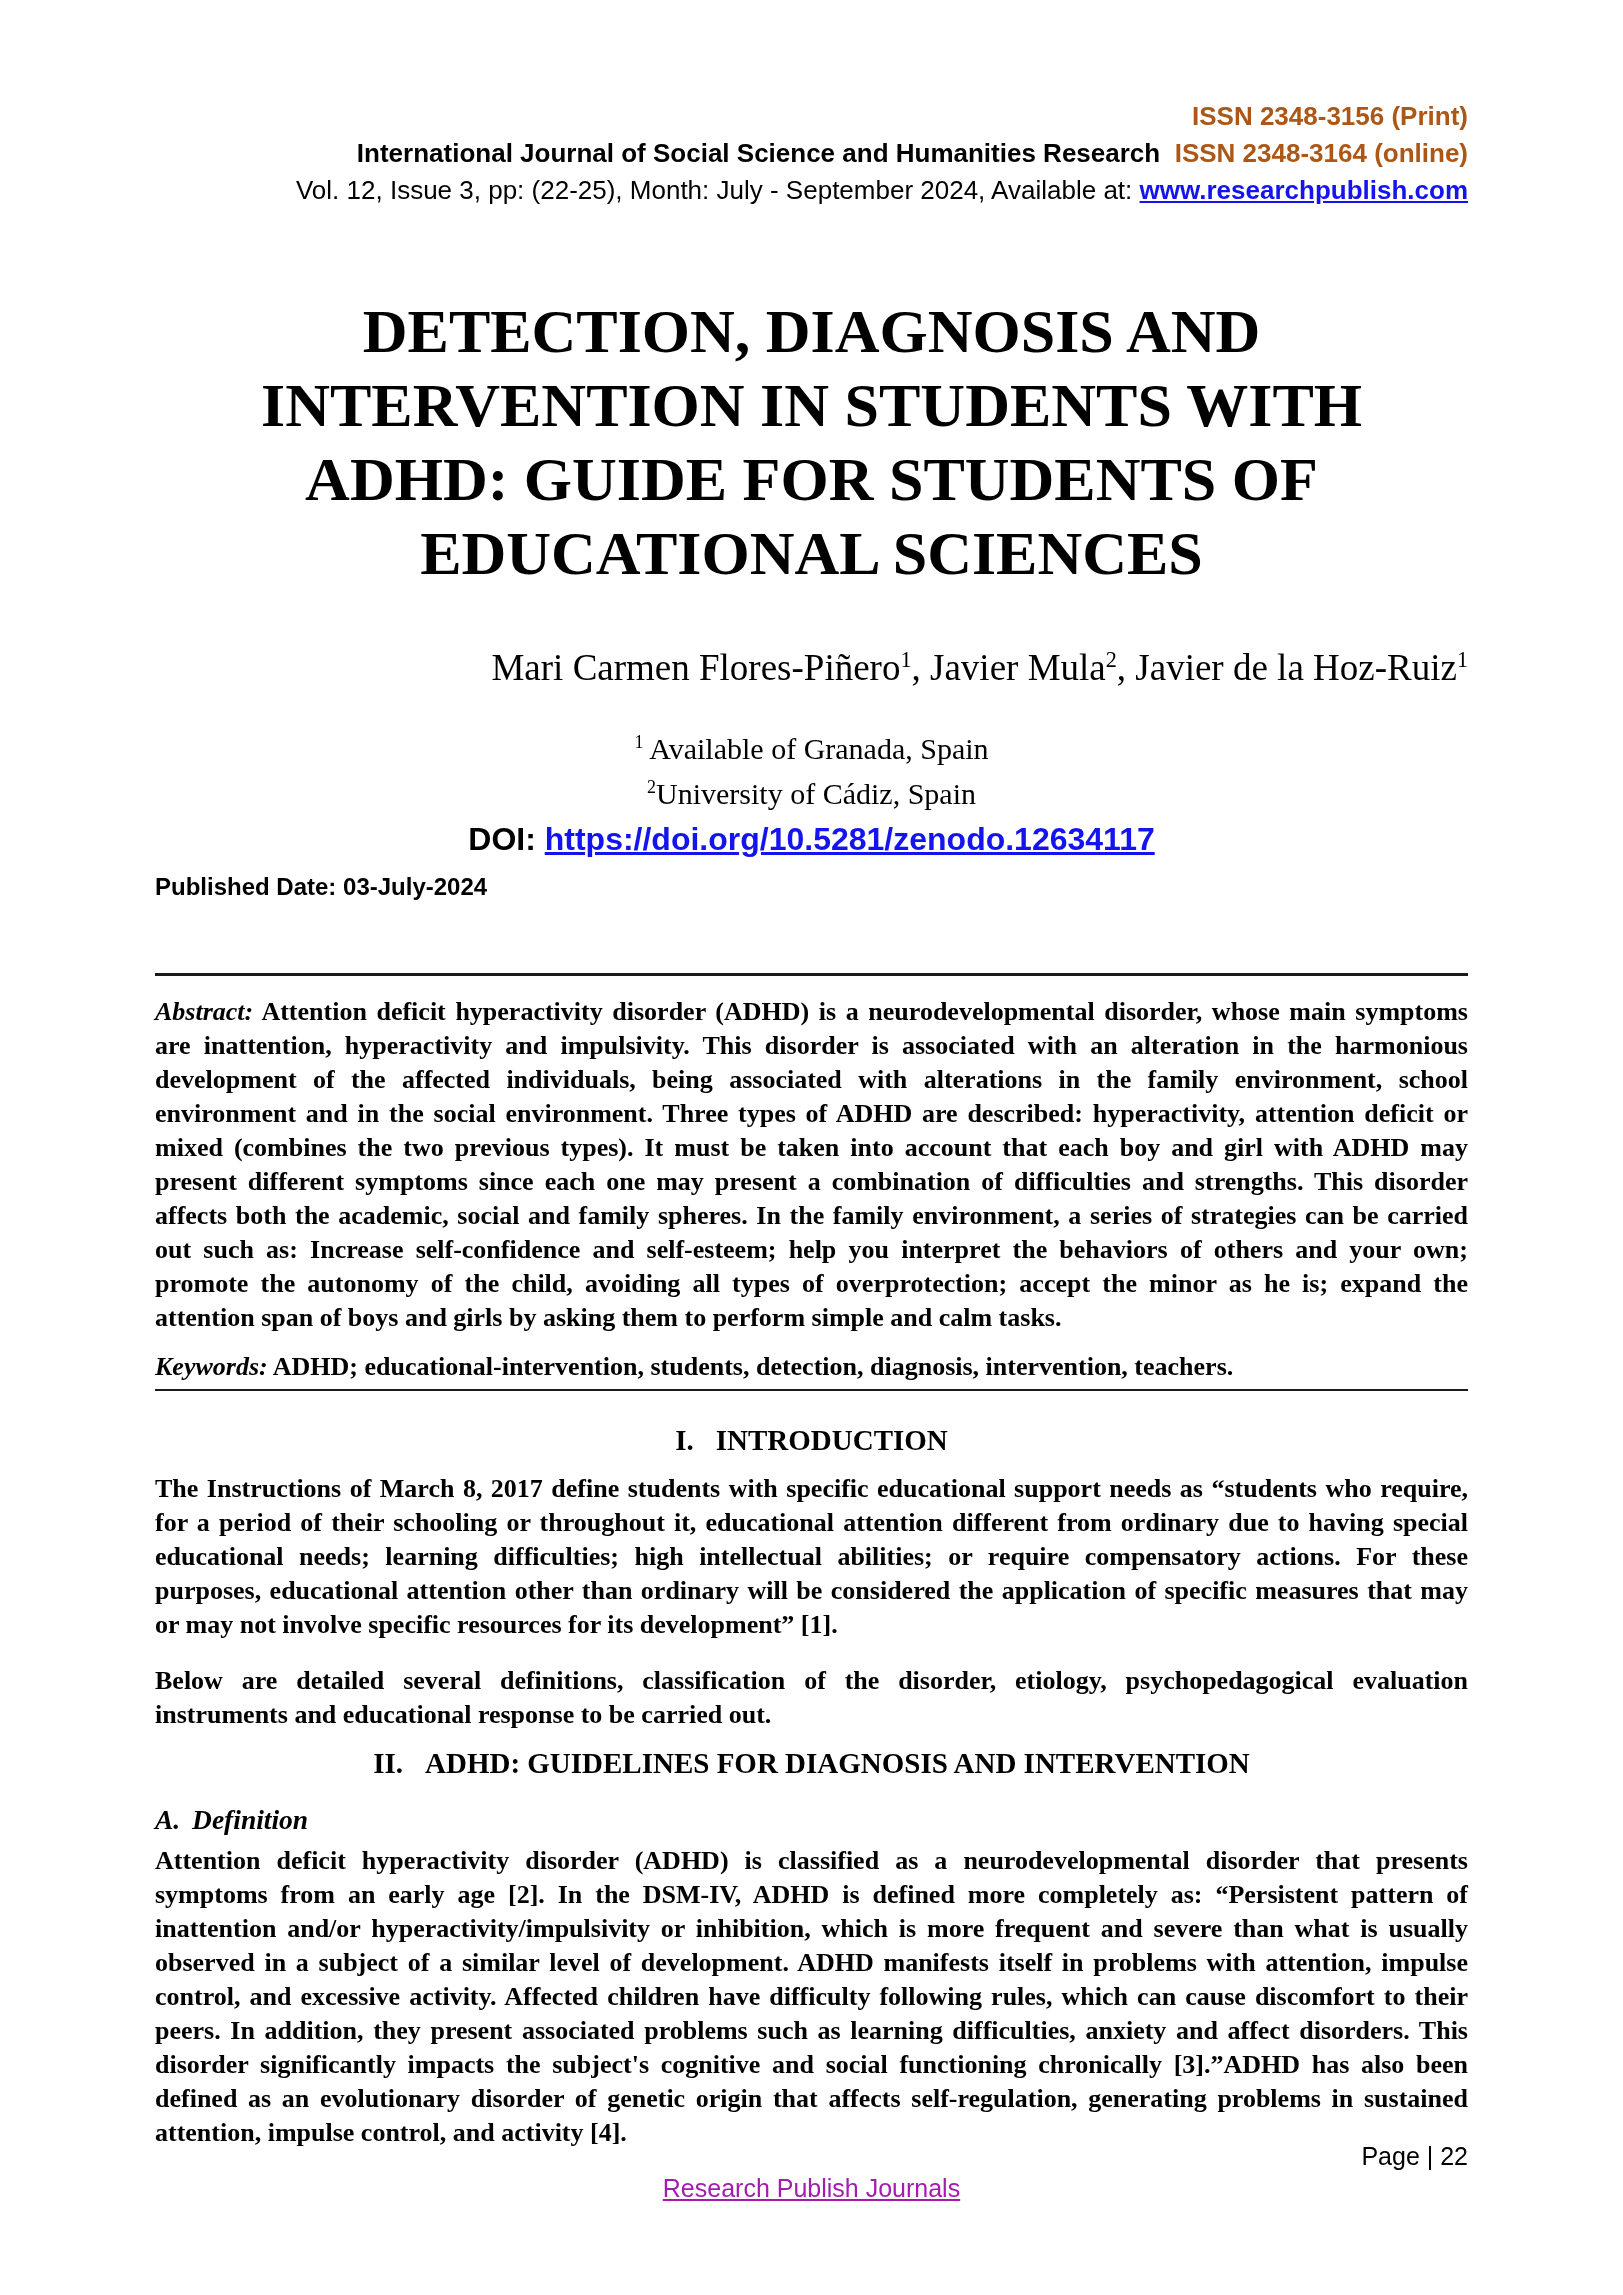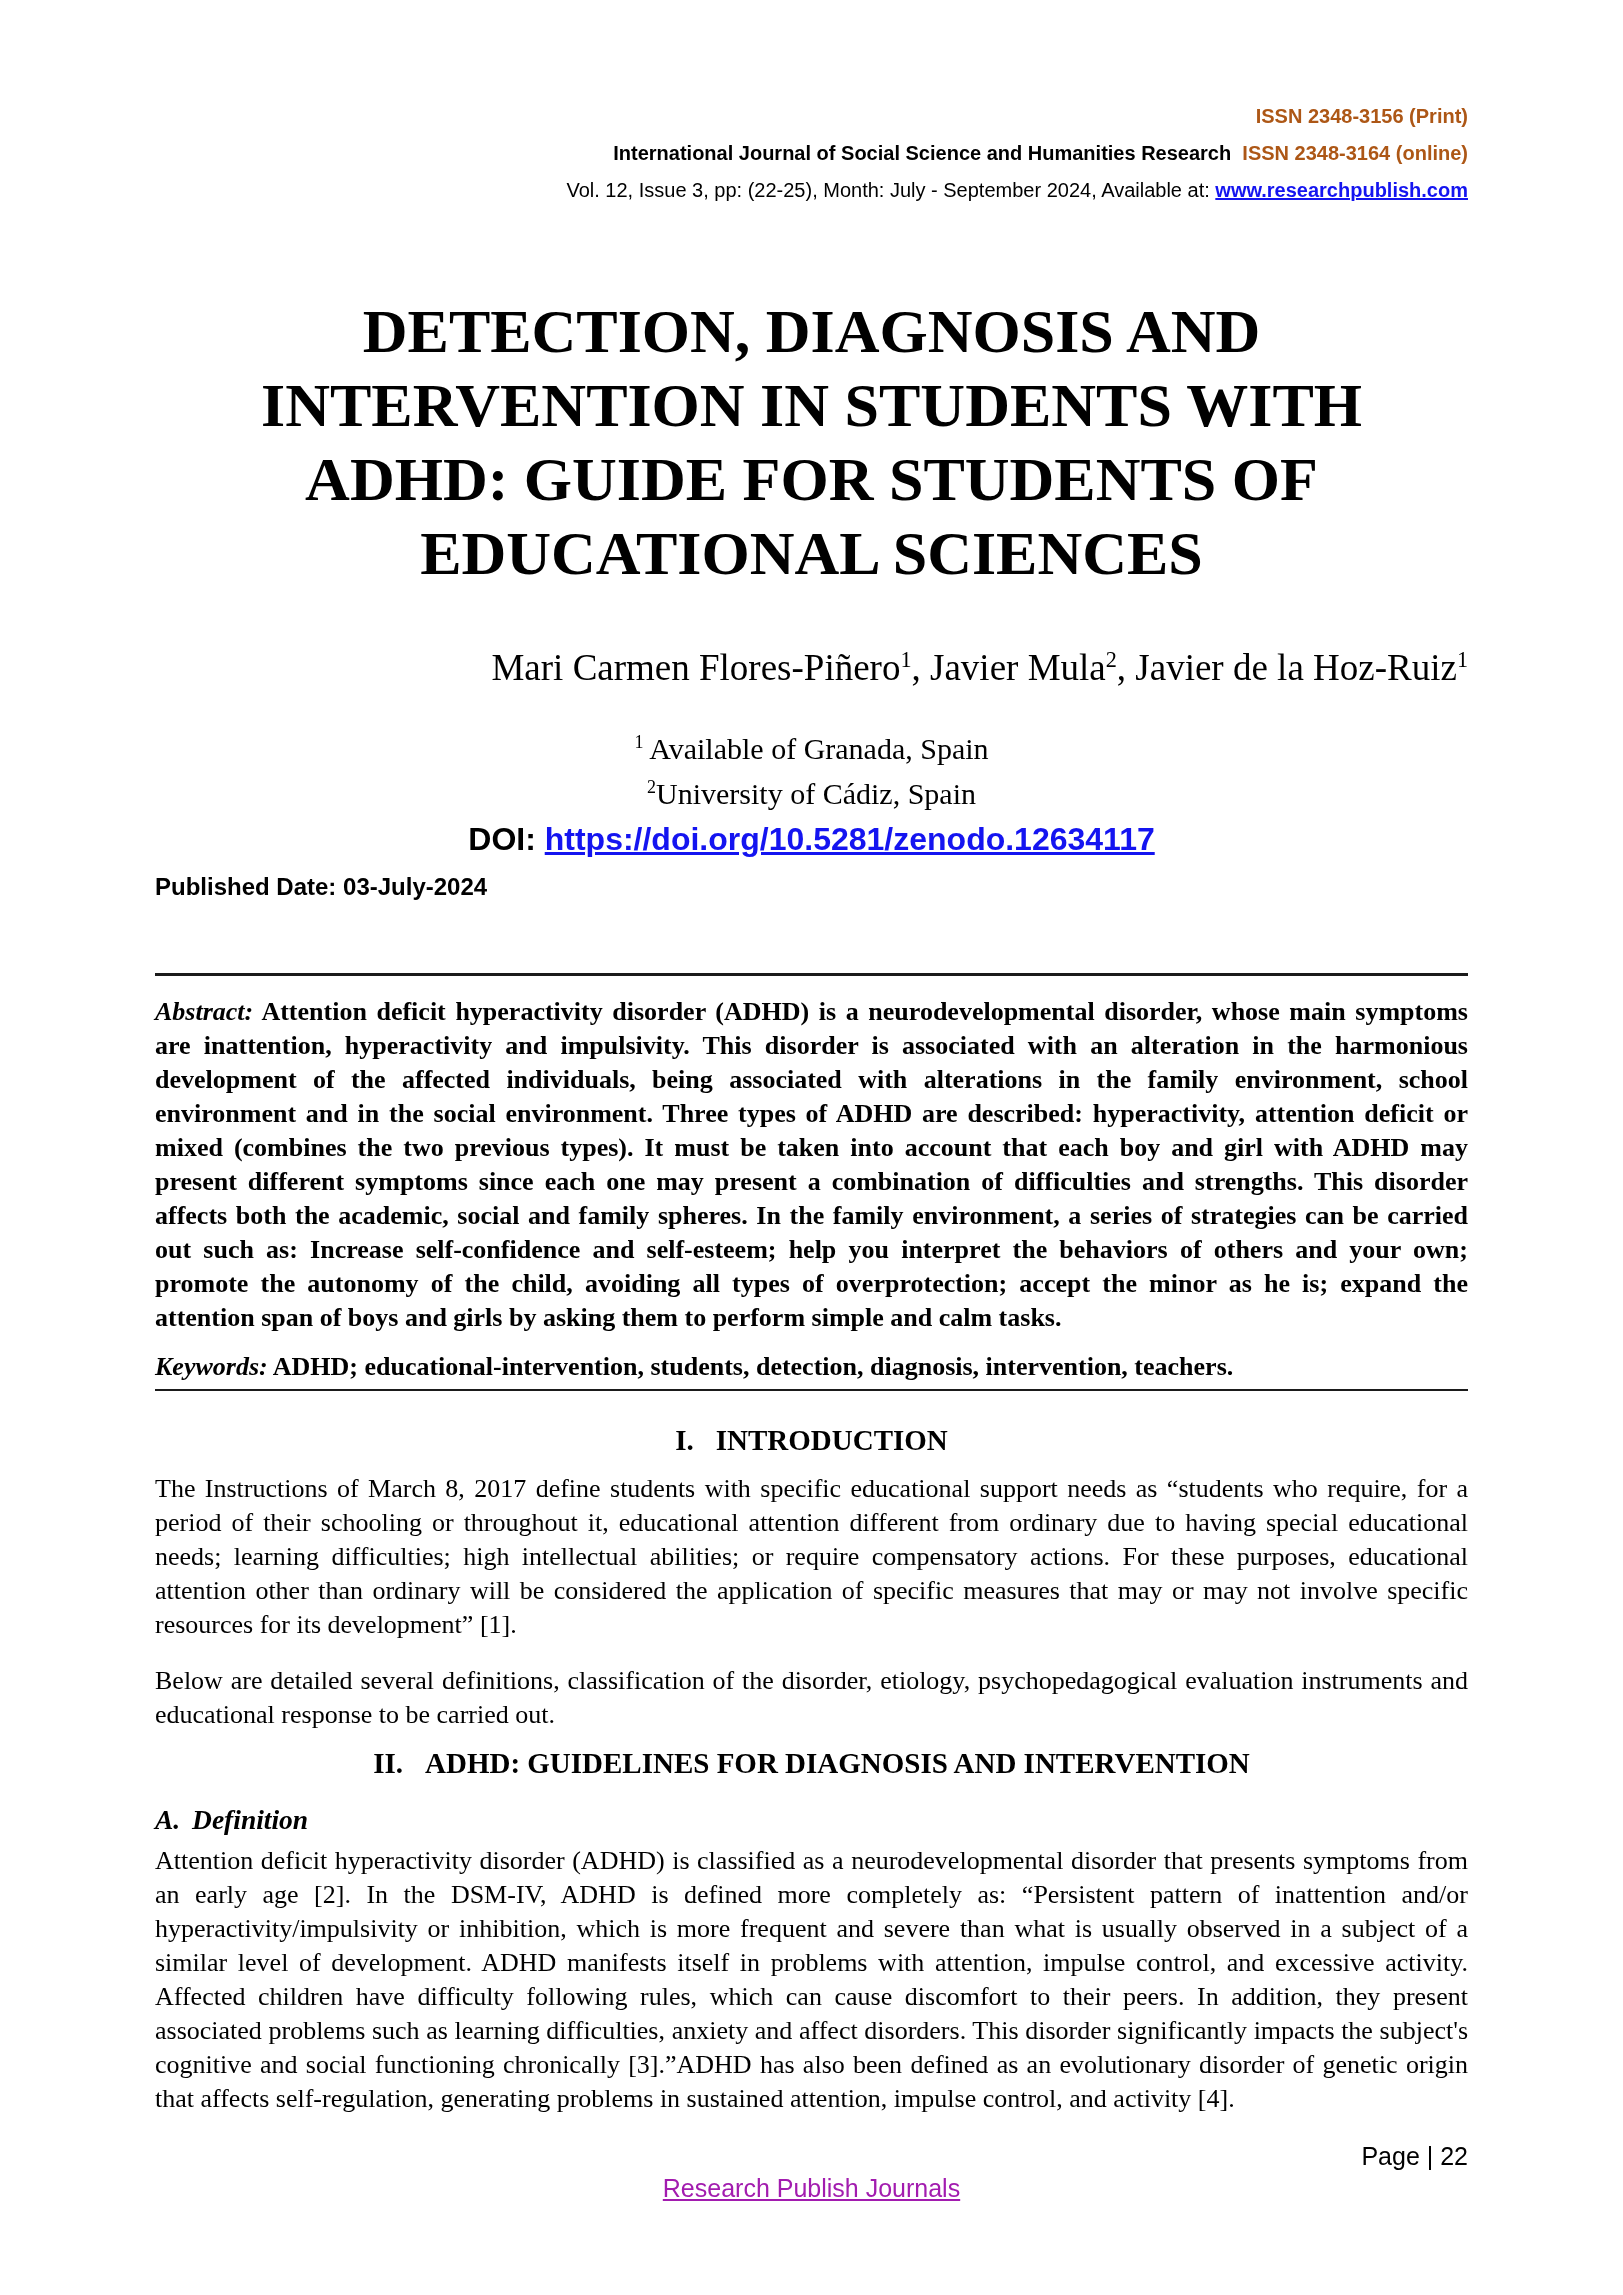--- a/index.html
+++ b/index.html
@@ -18,21 +18,21 @@
     left: 155px;
     top: 0;
     width: 1313px;
   }
 
   
   .journal-header {
     margin-top: 98px;
     text-align: right;
     font-family: "Liberation Sans", sans-serif;
-    font-size: 20px;
+    font-size: 26px;
     line-height: 37px;
   }
   .issn { color: #AD5716; font-weight: 700; }
   .jname { color: #000000; font-weight: 700; margin-left: 28px; }
   .vol-line { font-weight: 400; color: #000000; }
   a.blue-link {
     color: #1414F0;
     font-weight: 700;
     text-decoration: underline;
     cursor: pointer;
@@ -111,21 +111,21 @@
     font-size: 29px;
     line-height: 38px;
   }
   .sec-heading-1 { margin-top: 29.5px; }
   .sec-heading-2 { margin-top: 11.8px; }
   .snum { margin-right: 22px; }
   .body-p {
     font-size: 26px;
     line-height: 34px;
     text-align: justify;
-    font-weight: 400;
+    font-weight: 700;
   }
   .p-intro-1 { margin-top: 13px; }
   .p-intro-2 { margin-top: 22px; }
   .subheading {
     margin-top: 19px;
     font-weight: 700;
     font-style: italic;
     font-size: 27.5px;
     line-height: 37px;
     text-align: left;

